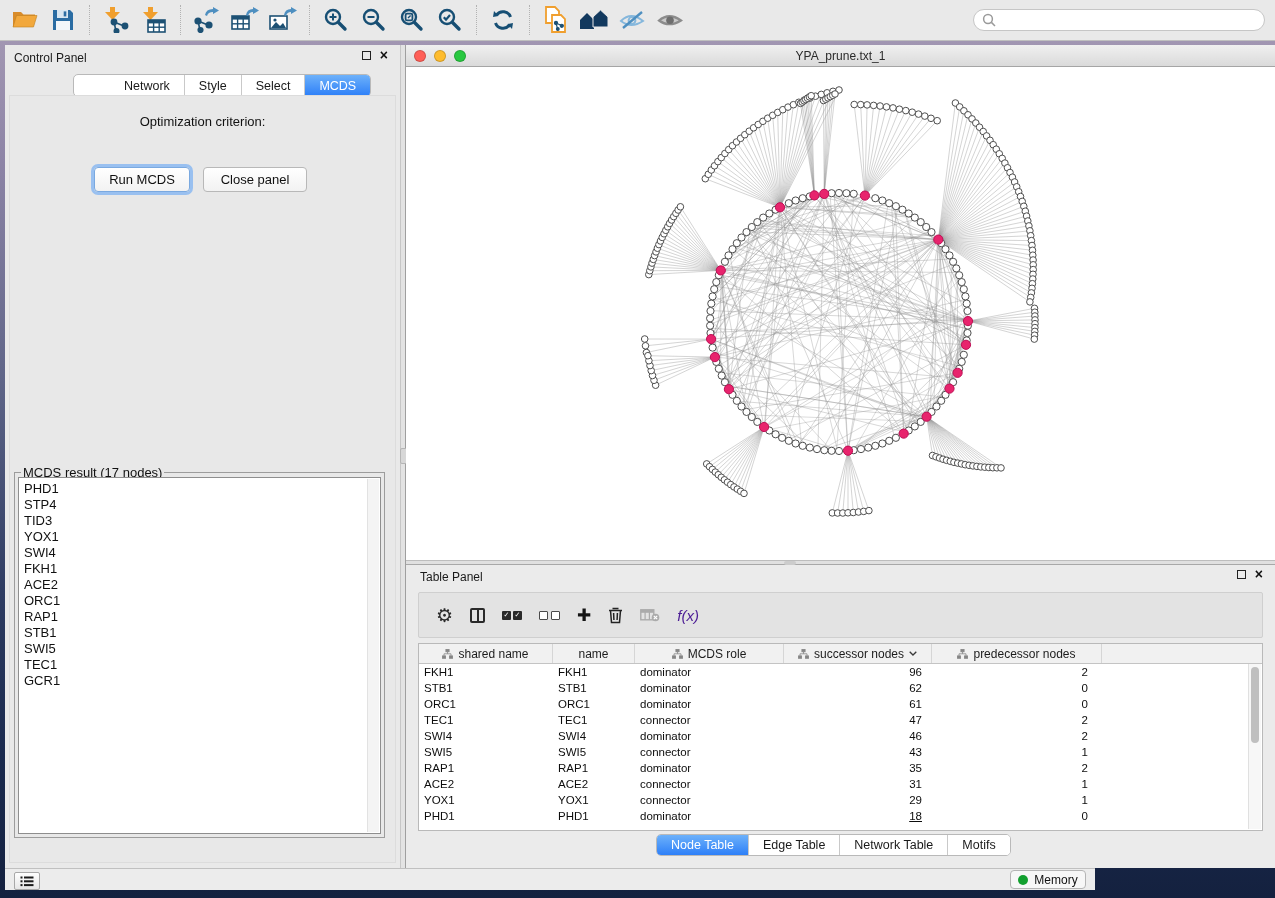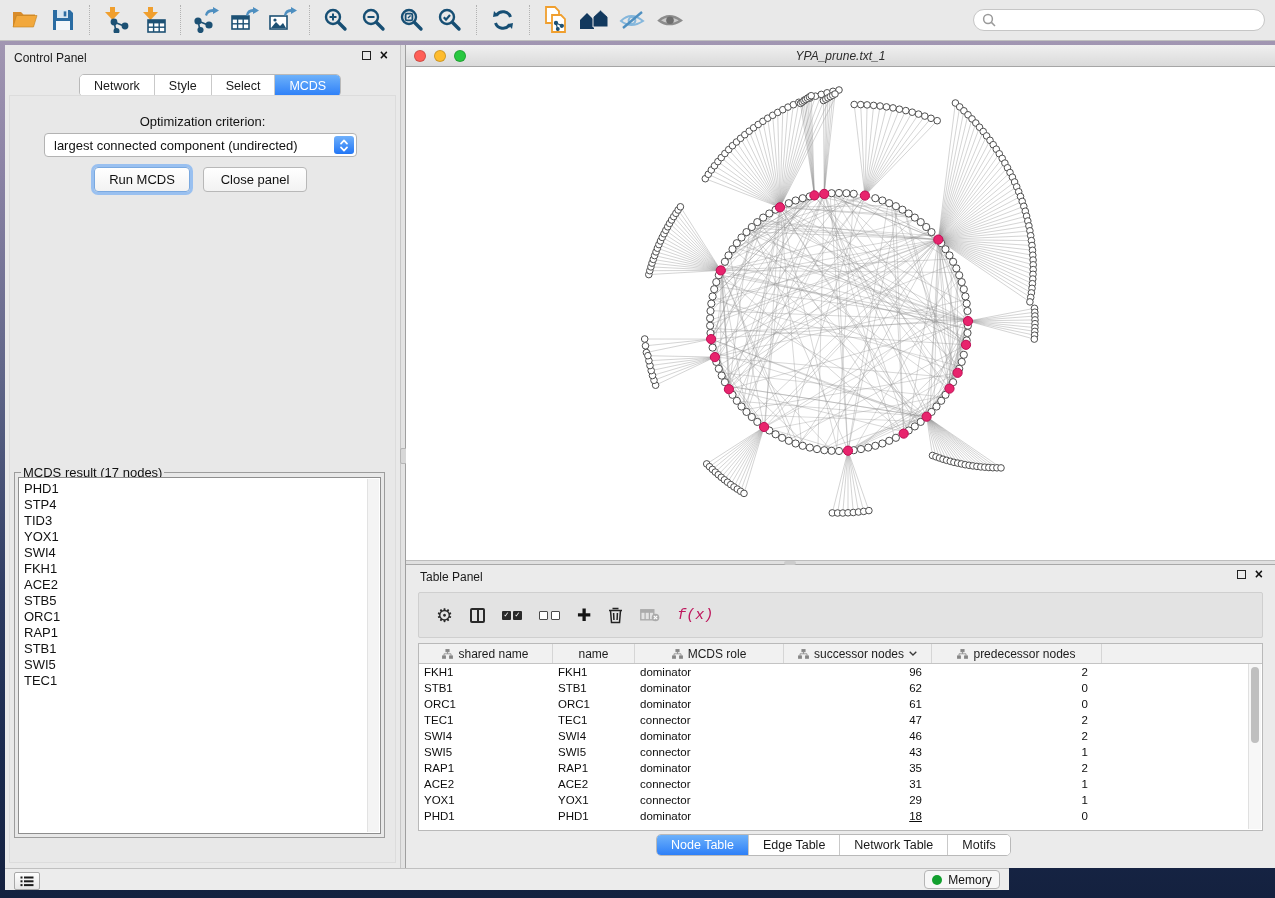--- a/index.html
+++ b/index.html
@@ -45,49 +45,49 @@
   .v-split{position:absolute;left:400px;top:45px;width:6px;height:823px;background:#e3e3e3;border-left:1px solid #c6c6c6;border-right:1px solid #9f9f9f;box-sizing:border-box;}
   .v-grip{position:absolute;left:-1px;top:403px;width:7px;height:14px;background:#d7d7d7;border:1px solid #b5b5b5;border-radius:2px;}
   .h-split{position:absolute;left:406px;top:560px;width:869px;height:5px;background:#e0e0e0;border-top:1px solid #bdbdbd;border-bottom:1px solid #a8a8a8;box-sizing:border-box;}
   .h-grip{position:absolute;left:378px;top:0px;width:12px;height:4px;background:#cccccc;border-radius:2px;}
   
   .network-panel{position:absolute;left:406px;top:45px;width:869px;height:515px;background:#fff;}
   .net-titlebar{position:absolute;left:0;top:0;width:869px;height:22px;background:linear-gradient(180deg,#f0f0f0,#dadada);
     border-bottom:1px solid #a5a5a5;box-sizing:border-box;}
   .traffic{position:absolute;left:8px;top:5px;display:flex;gap:8px;}
   .light{width:12px;height:12px;border-radius:50%;box-sizing:border-box;border:1px solid rgba(0,0,0,.18);}
-  .net-title{position:absolute;left:0;top:4px;width:100%;text-align:center;font-size:12px;color:#2b2b2b;font-style:italic;}
+  .net-title{position:absolute;left:0;top:4px;width:100%;text-align:center;font-size:12px;color:#2b2b2b;}
   .net-canvas{position:absolute;left:0;top:22px;width:869px;height:493px;background:#fff;}
   
   .table-panel{position:absolute;left:406px;top:565px;width:869px;height:303px;background:#ebebeb;}
   .tp-toolbar{position:absolute;left:12px;top:27px;width:845px;height:46px;background:#e3e3e3;border:1px solid #cfcfcf;
     border-radius:2px;box-sizing:border-box;display:flex;align-items:center;gap:17px;padding-left:17px;}
   .tpi{display:flex;align-items:center;justify-content:center;height:24px;}
   .gear-glyph{font-family:"DejaVu Sans",sans-serif;font-size:19px;color:#2a2a2a;line-height:20px;}
   .col-glyph{width:15px;height:15px;border:2px solid #2a2a2a;box-sizing:border-box;position:relative;border-radius:2px;}
   .col-glyph::after{content:"";position:absolute;left:4.5px;top:0;width:2px;height:11px;background:#2a2a2a;}
   .cb{width:9px;height:9px;box-sizing:border-box;display:inline-flex;align-items:center;justify-content:center;}
   .cb.checked{background:#2a2a2a;color:#fff;font-size:7px;border-radius:1px;}
   .cb.empty{border:1.5px solid #4a4a4a;background:#fff;border-radius:1px;}
   .plus-glyph{font-size:17px;color:#141414;font-family:"DejaVu Sans",sans-serif;line-height:17px;}
-  .fx-glyph{font-family:Liberation Mono, monospace;font-style:italic;font-size:15px;color:#be185d;}
+  .fx-glyph{font-family:Liberation Sans, sans-serif;font-style:italic;font-size:15px;color:#4c1d95;}
   .tbl{position:absolute;left:12px;top:78px;width:845px;height:188px;background:#fff;border:1px solid #b9b9b9;box-sizing:border-box;}
   .tbl-head{display:flex;height:19px;background:#f1f1f1;border-bottom:1px solid #c4c4c4;}
   .th{position:relative;display:flex;align-items:center;justify-content:center;font-size:12px;color:#1c1c1c;
       border-right:1px solid #d6d6d6;box-sizing:border-box;gap:5px;}
   .th .hier{flex:0 0 auto;}
   .tbl-body{position:relative;}
   .trow{display:flex;height:16px;font-size:11.5px;color:#0d0d0d;align-items:center;}
   .td{box-sizing:border-box;white-space:nowrap;overflow:hidden;}
   .td.num{text-align:right;}
   .tbl-scroll{position:absolute;right:1px;top:20px;bottom:1px;width:12px;background:#f7f7f7;border-left:1px solid #e0e0e0;}
   .tbl-thumb{position:absolute;left:1.5px;top:3px;width:8px;height:76px;background:#bfbfbf;border-radius:4px;}
   .bottom-tabs{position:absolute;left:250px;top:269px;height:20px;}
   
-  .status-bar{position:absolute;left:5px;top:868px;width:1004px;height:22px;background:#ececec;border-top:1px solid #c0c0c0;box-sizing:border-box;}
+  .status-bar{position:absolute;left:5px;top:868px;width:1090px;height:22px;background:#ececec;border-top:1px solid #c0c0c0;box-sizing:border-box;}
   .list-btn{position:absolute;left:9px;top:3px;width:24px;height:16px;background:linear-gradient(180deg,#ffffff,#e7e7e7);
     border:1px solid #a8a8a8;border-radius:2px;display:flex;align-items:center;justify-content:center;}
   .memory-btn{position:absolute;right:9px;top:1px;width:76px;height:19px;background:#f7f7f7;border:1px solid #b5b5b5;
     border-radius:4px;display:flex;align-items:center;justify-content:center;gap:6px;font-size:12px;color:#111;box-sizing:border-box;}
   .mem-dot{width:10px;height:10px;border-radius:50%;}
 </style>
 </head>
 <body>
 
 <div class="wallpaper"></div>
@@ -244,57 +244,48 @@
     <input aria-label="search" value="" style="">
   </div>
 </div>
 
 <div class="control-panel">
   <div class="panel-title">Control Panel</div>
   <div class="win-btns" style="right:12px;">
     <span class="float-glyph"></span>
     <span class="close-glyph">×</span>
   </div>
-  <div class="seg-tabs" style="left:74px;top:29px;">
+  <div class="seg-tabs" style="left:68px;top:29px;padding-left:36px;">
       <div class="seg-tab">Network</div>
       <div class="seg-tab">Style</div>
       <div class="seg-tab">Select</div>
       <div class="seg-tab active">MCDS</div>
     </div>
   <div class="inner-panel"></div>
   <div class="opt-label">Optimization criterion:</div>
-  <div class="dropdown">
-    <span class="dd-text">largest connected component (undirected)</span>
-    <span class="dd-stepper">
-      <svg width="8" height="13" viewBox="0 0 8 13" fill="none" stroke="#fff" stroke-width="1.7" stroke-linecap="round" stroke-linejoin="round">
-        <path d="M1 4.6 L4 1.4 L7 4.6"></path>
-          <path d="M1 8.4 L4 11.6 L7 8.4"></path>
-      </svg>
-    </span>
-  </div>
   <div class="btn focus" style="left:89px;top:122px;width:96px;">Run MCDS</div>
   <div class="btn" style="left:198px;top:122px;width:104px;">Close panel</div>
   <fieldset class="mcds">
     <legend>MCDS result (17 nodes)</legend>
   </fieldset>
   <div class="listbox">
     <div class="items">
         <div class="list-item">PHD1</div>
         <div class="list-item">STP4</div>
         <div class="list-item">TID3</div>
         <div class="list-item">YOX1</div>
         <div class="list-item">SWI4</div>
         <div class="list-item">FKH1</div>
         <div class="list-item">ACE2</div>
-        <div class="list-item">STB5</div>
         <div class="list-item">ORC1</div>
         <div class="list-item">RAP1</div>
         <div class="list-item">STB1</div>
         <div class="list-item">SWI5</div>
         <div class="list-item">TEC1</div>
+        <div class="list-item">GCR1</div>
       </div>
     <div class="list-track"></div>
   </div>
 </div>
 
 <div class="v-split">
   <div class="v-grip"></div>
 </div>
 
 <div class="network-panel">

